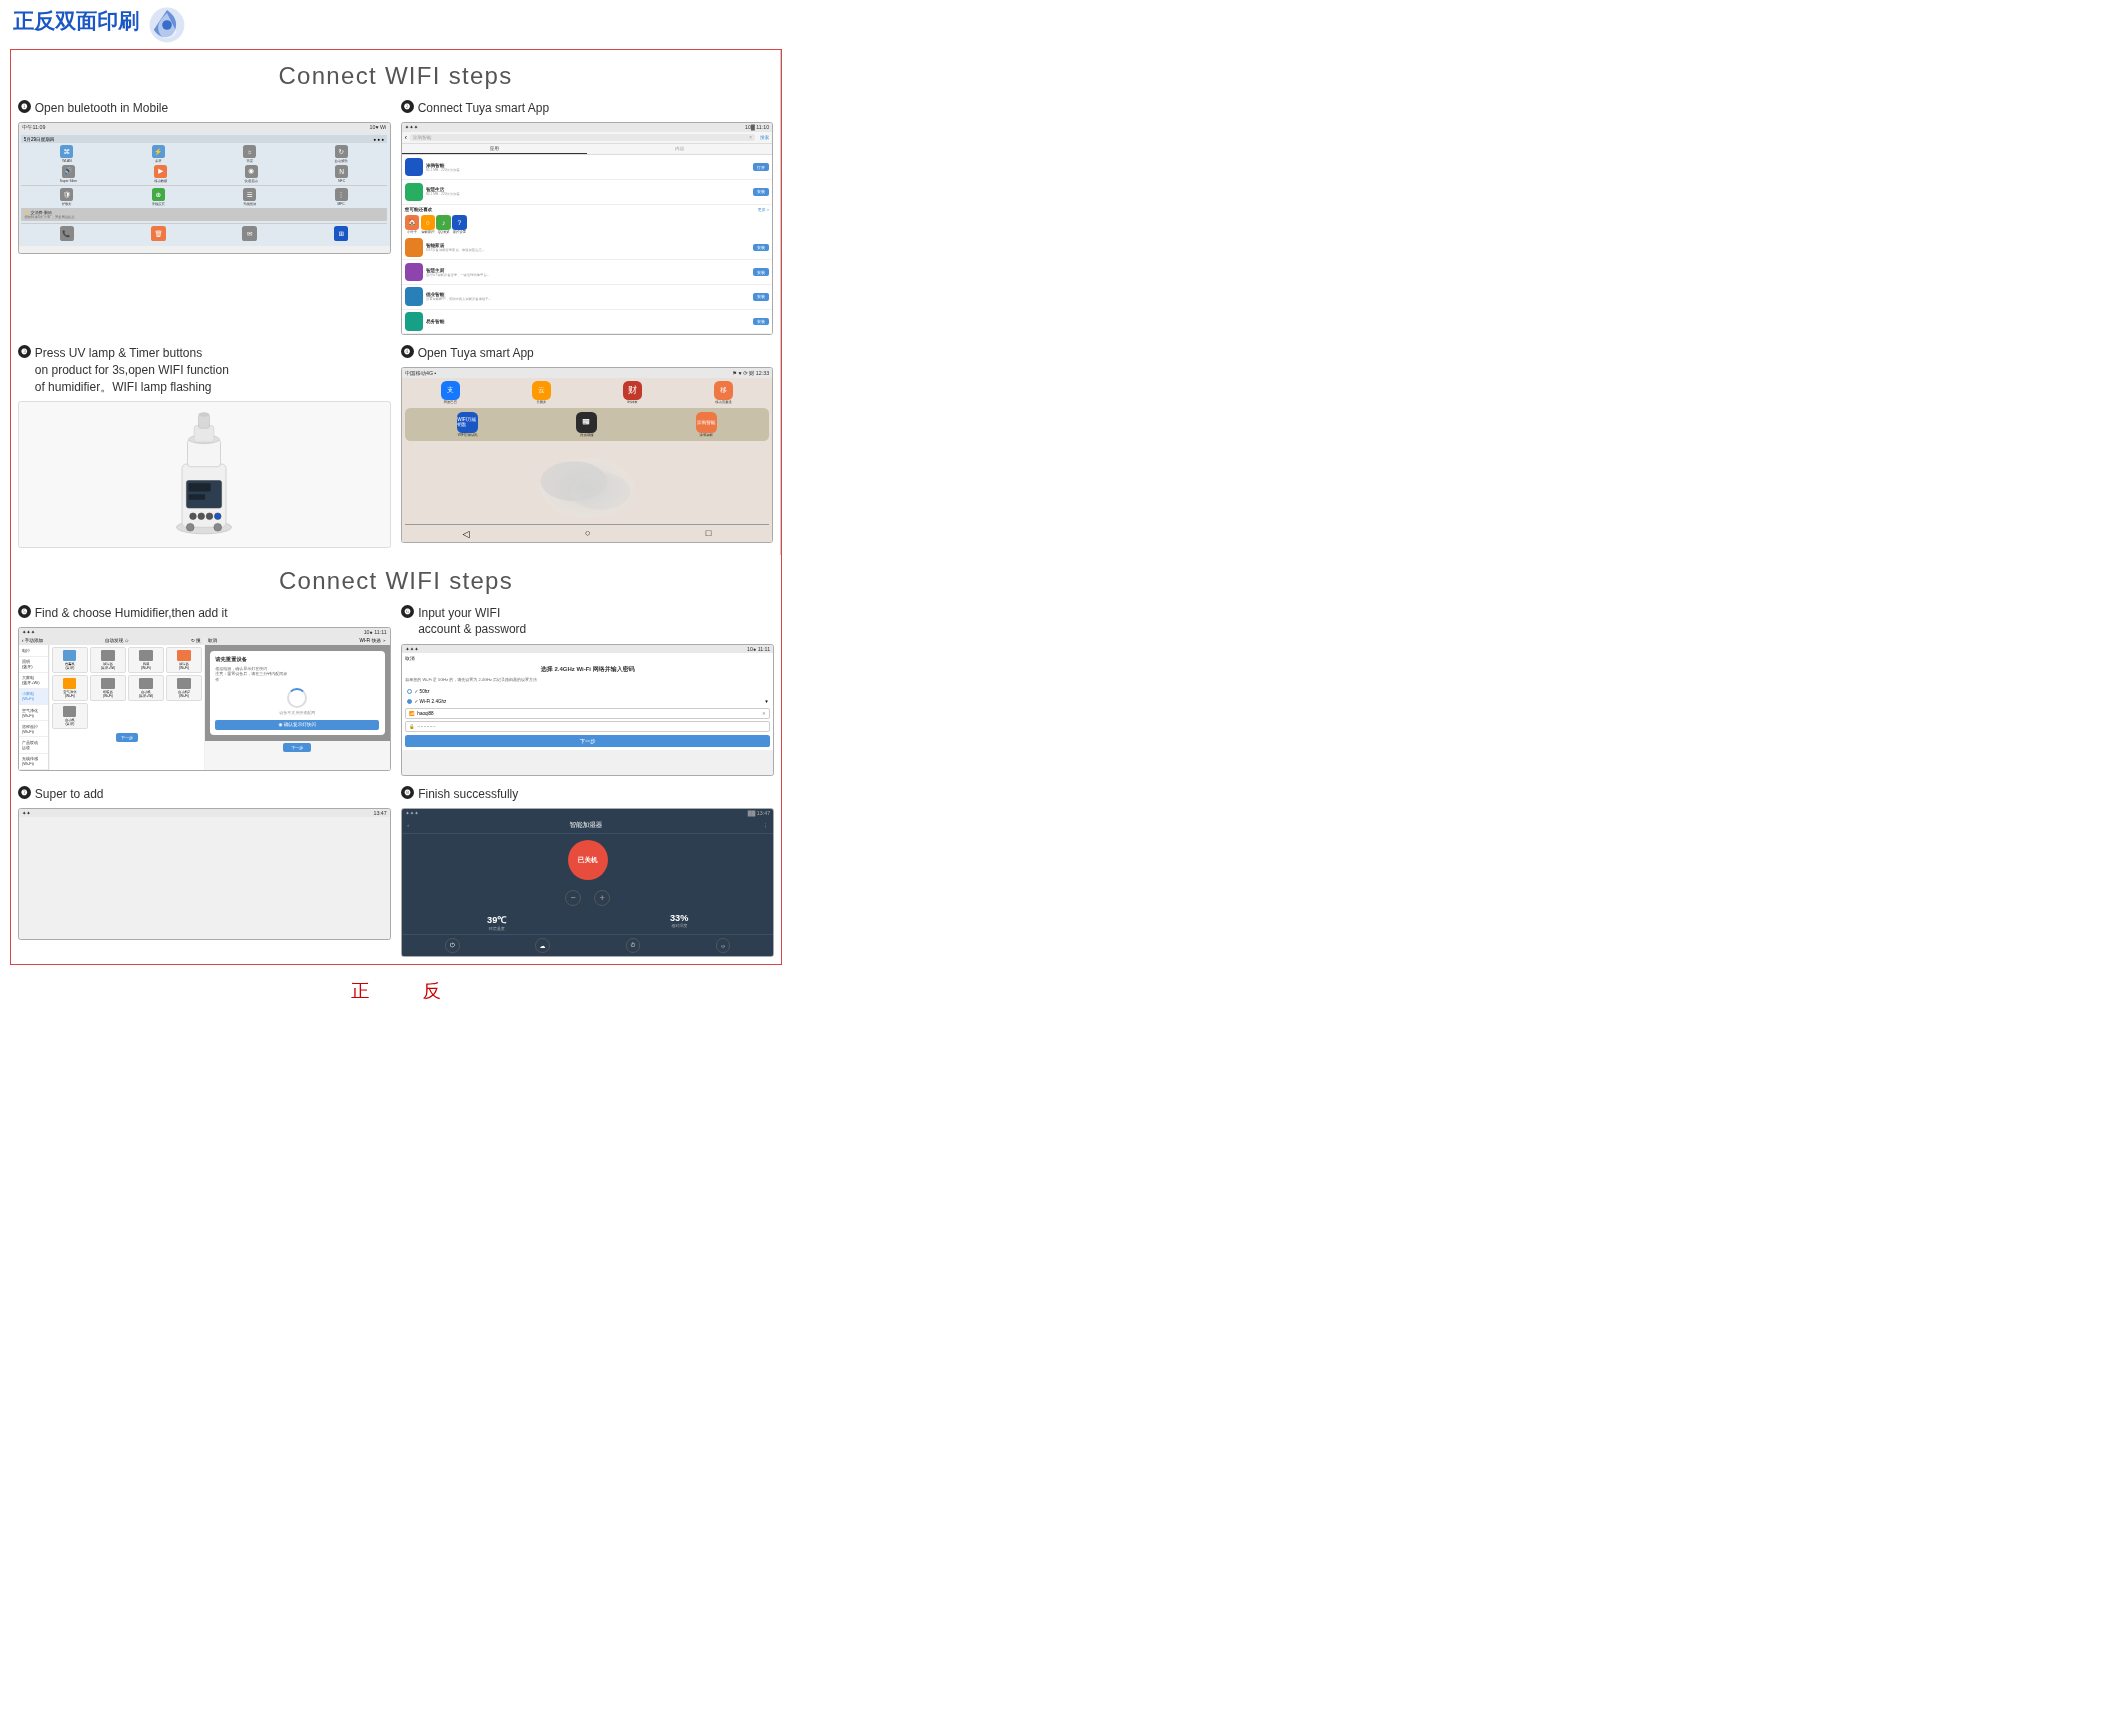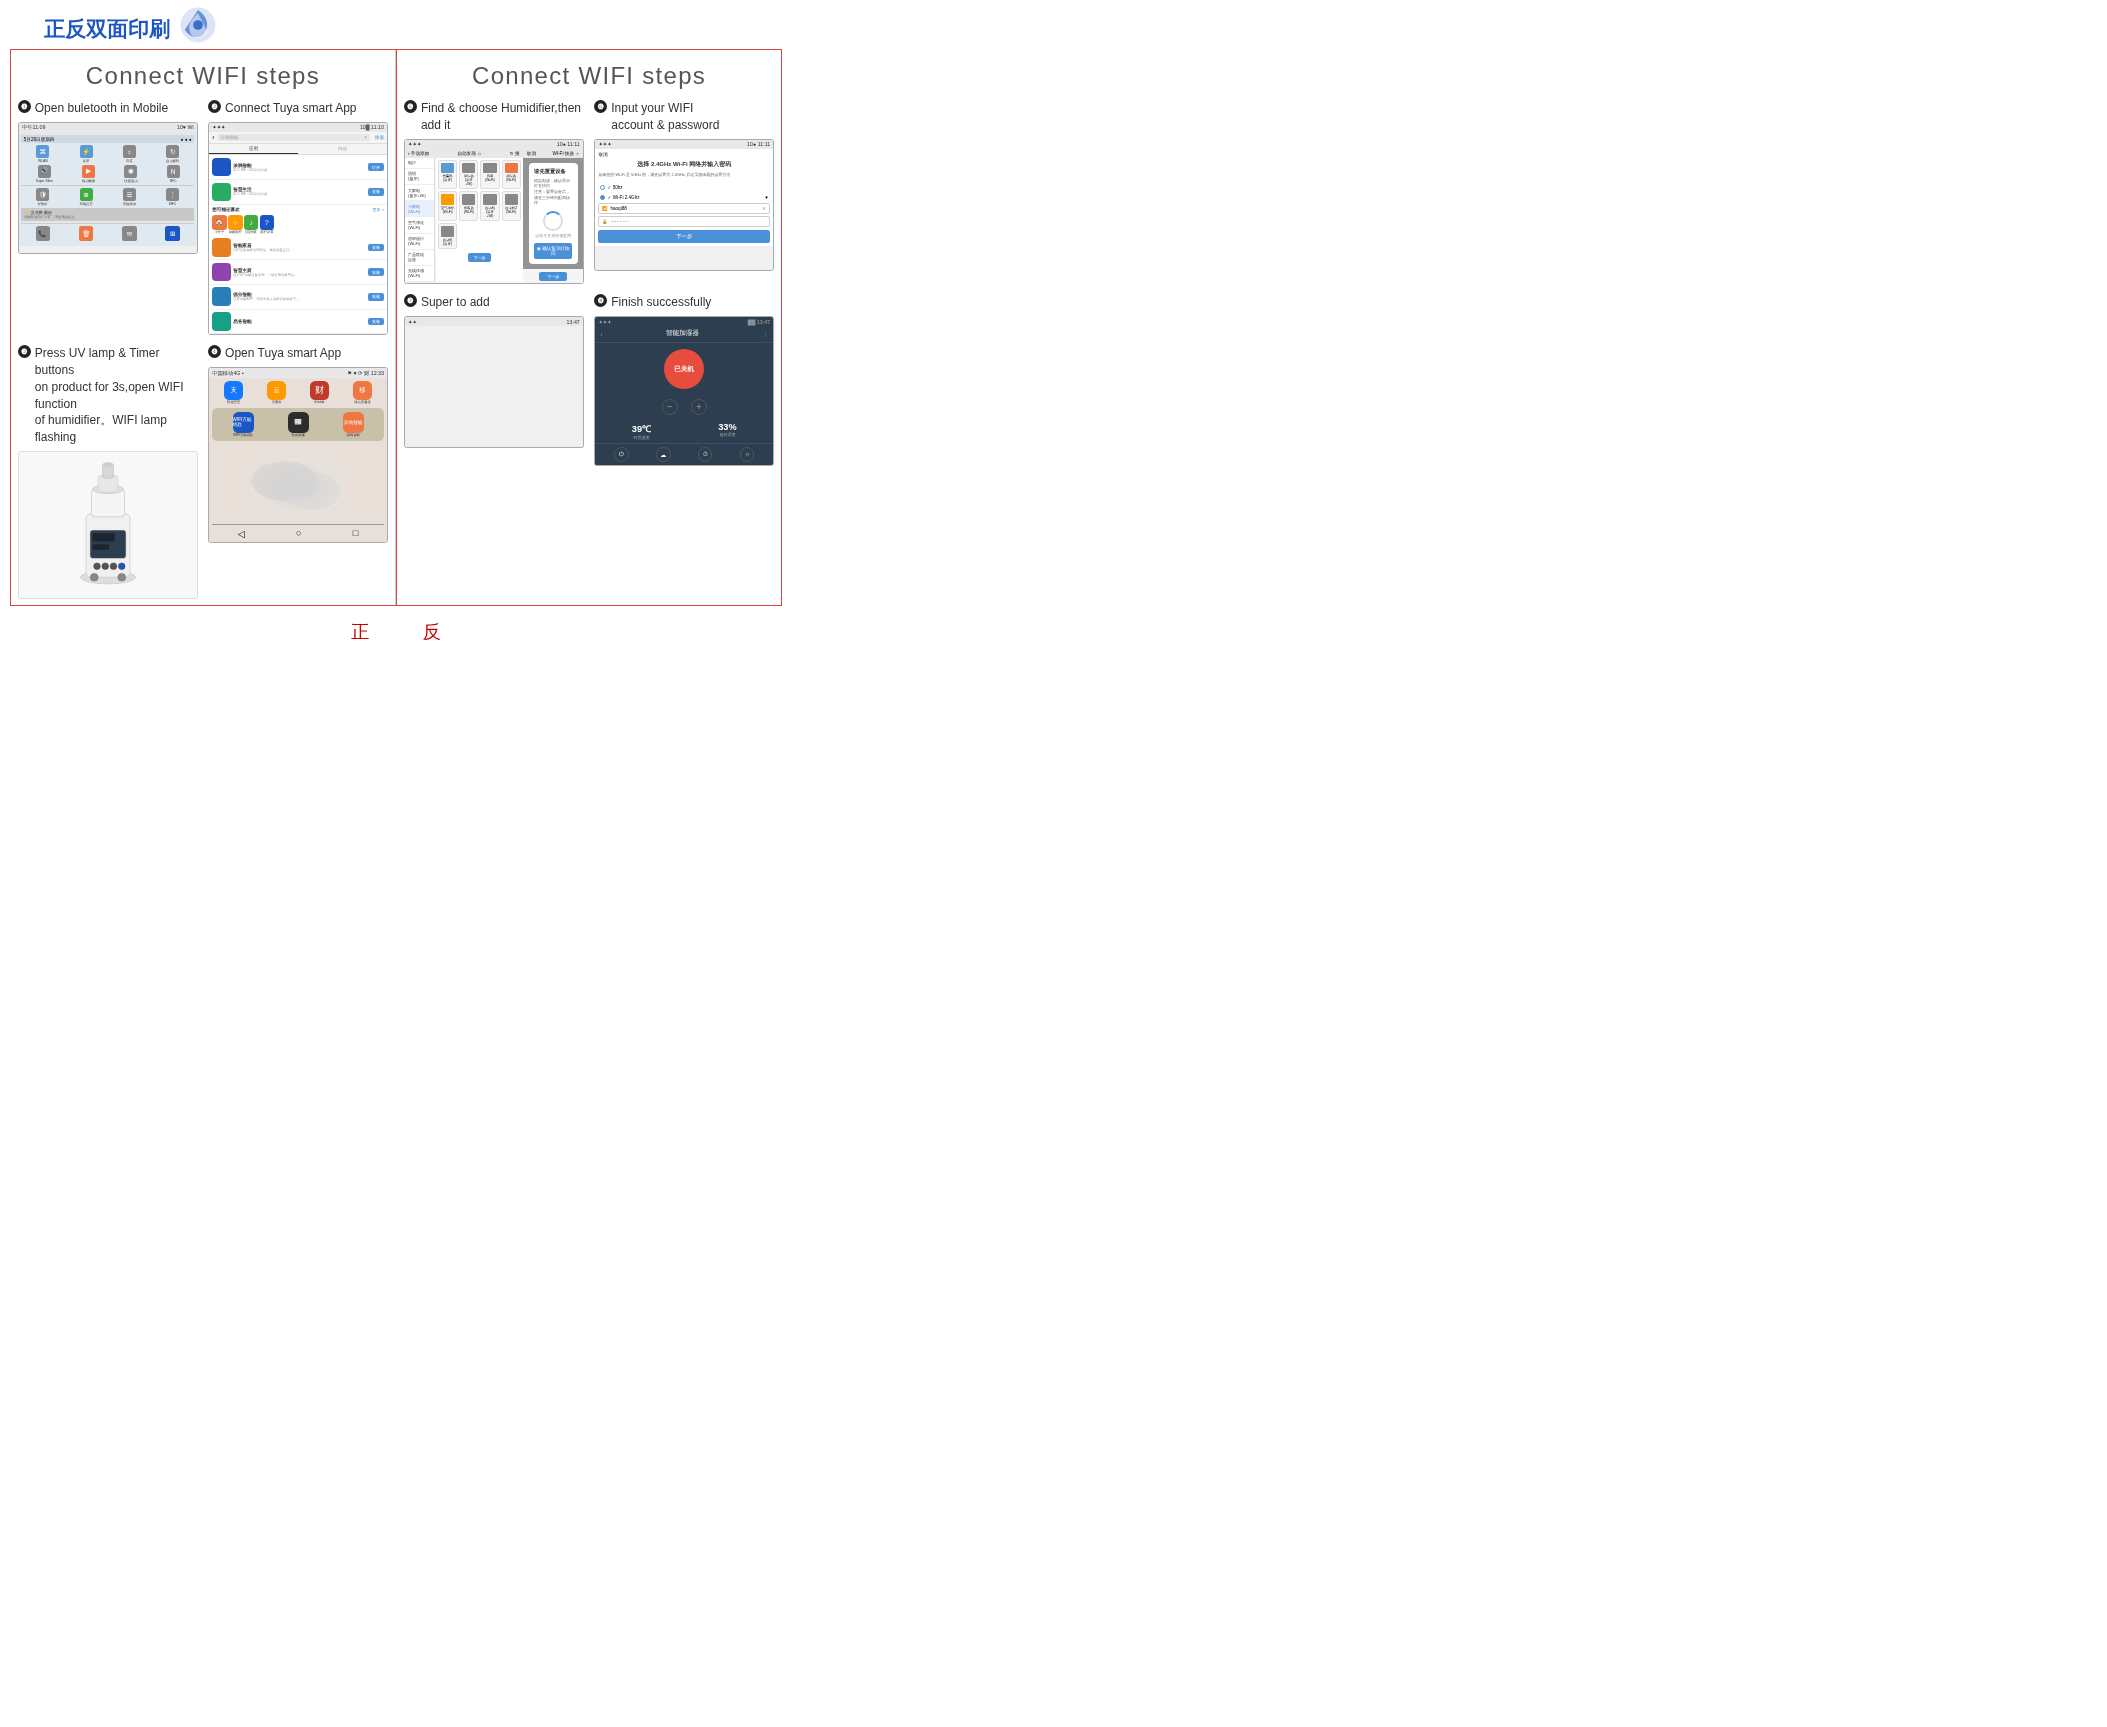--- a/index.html
+++ b/index.html
@@ -7,41 +7,41 @@
       background: #fff;
       font-family: Arial, sans-serif;
       width: 792px;
       min-height: 647px;
       position: relative;
     }
 
     .top-header {
       padding: 6.6px 13.2px 3.3px 13.2px;
       display: flex;
-      align-items: flex-end;
+      align-items: flex-start;
       gap: 10px;
-      margin-left: 31px;
     }
 
     .top-title {
       font-size: 21px;
       font-weight: bold;
       color: #1a56c4;
       font-family: "SimHei", Arial, sans-serif;
     }
 
     .logo-circle {
       width: 36px;
       height: 36px;
     }
 
     .main-content {
       display: flex;
       border: 1.3px solid #d44;
       margin: 3.3px 10px;
+      flex-direction: column;
     }
 
     .left-panel, .right-panel {
       flex: 1;
       padding: 6.6px;
       border-right: 0.7px solid #ccc;
     }
 
     .right-panel {
       border-right: none;

